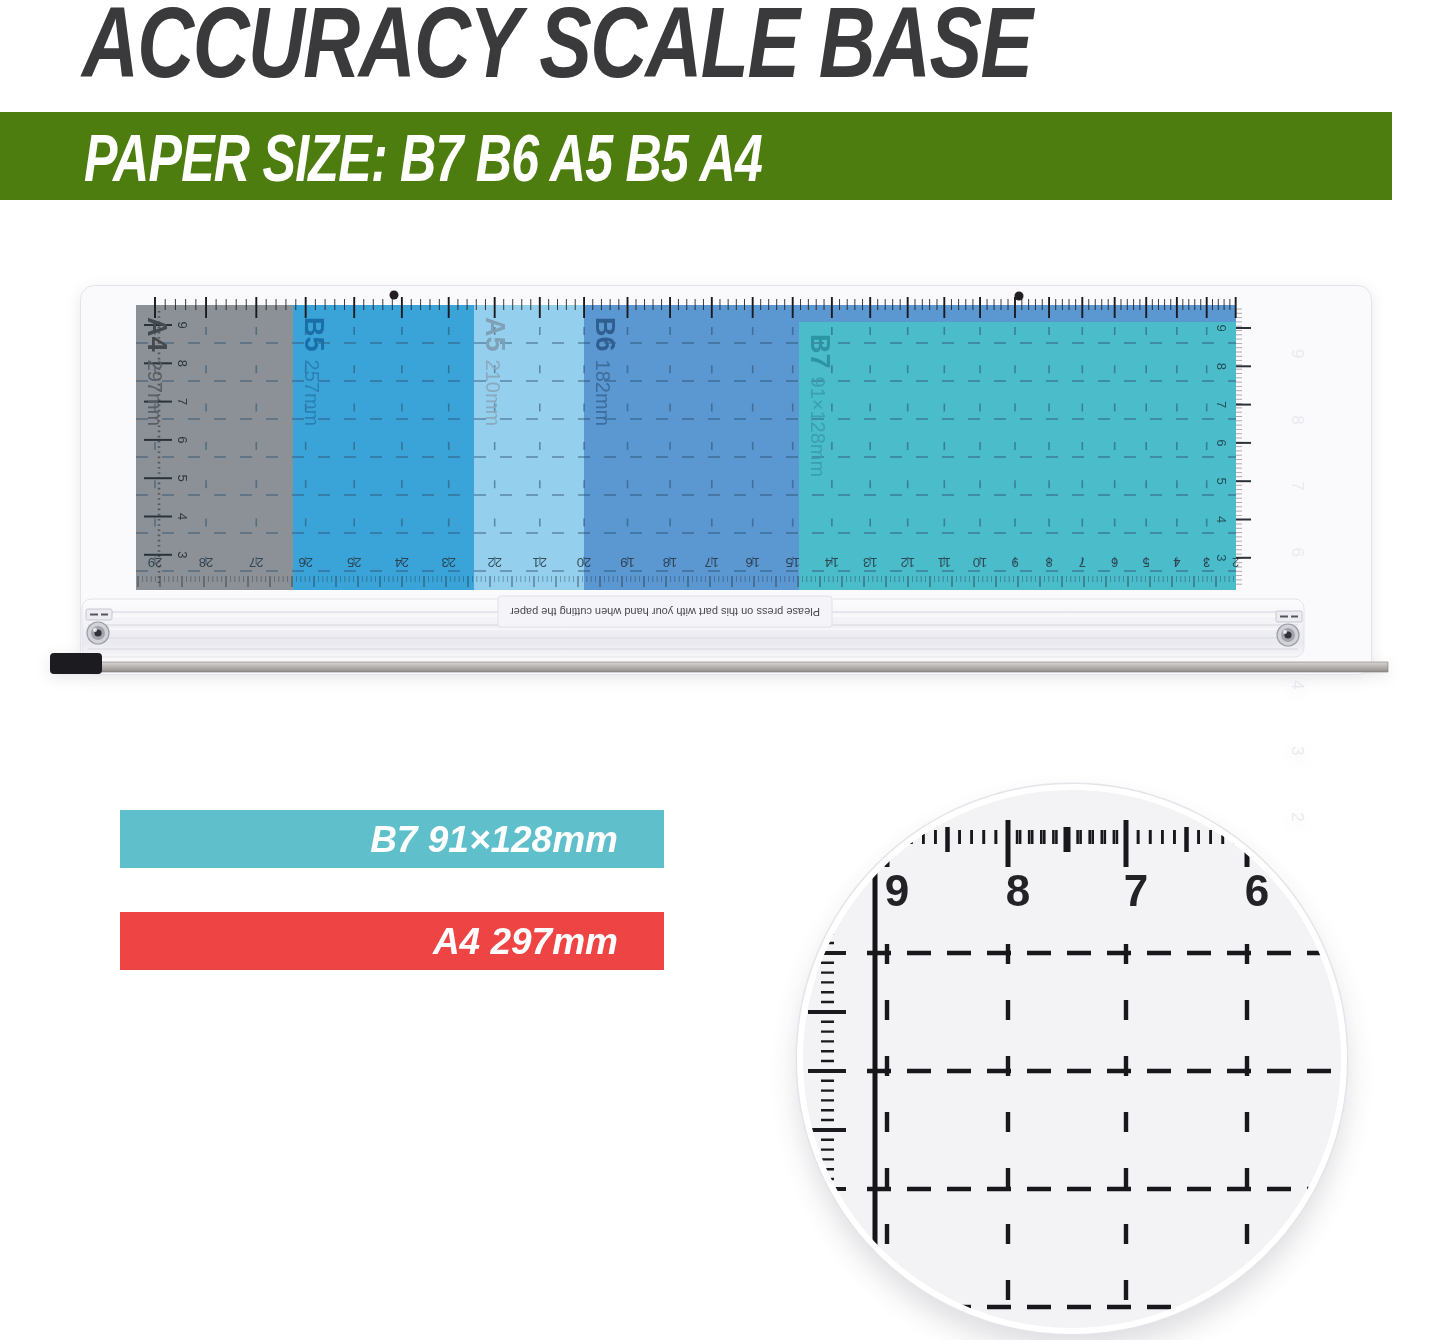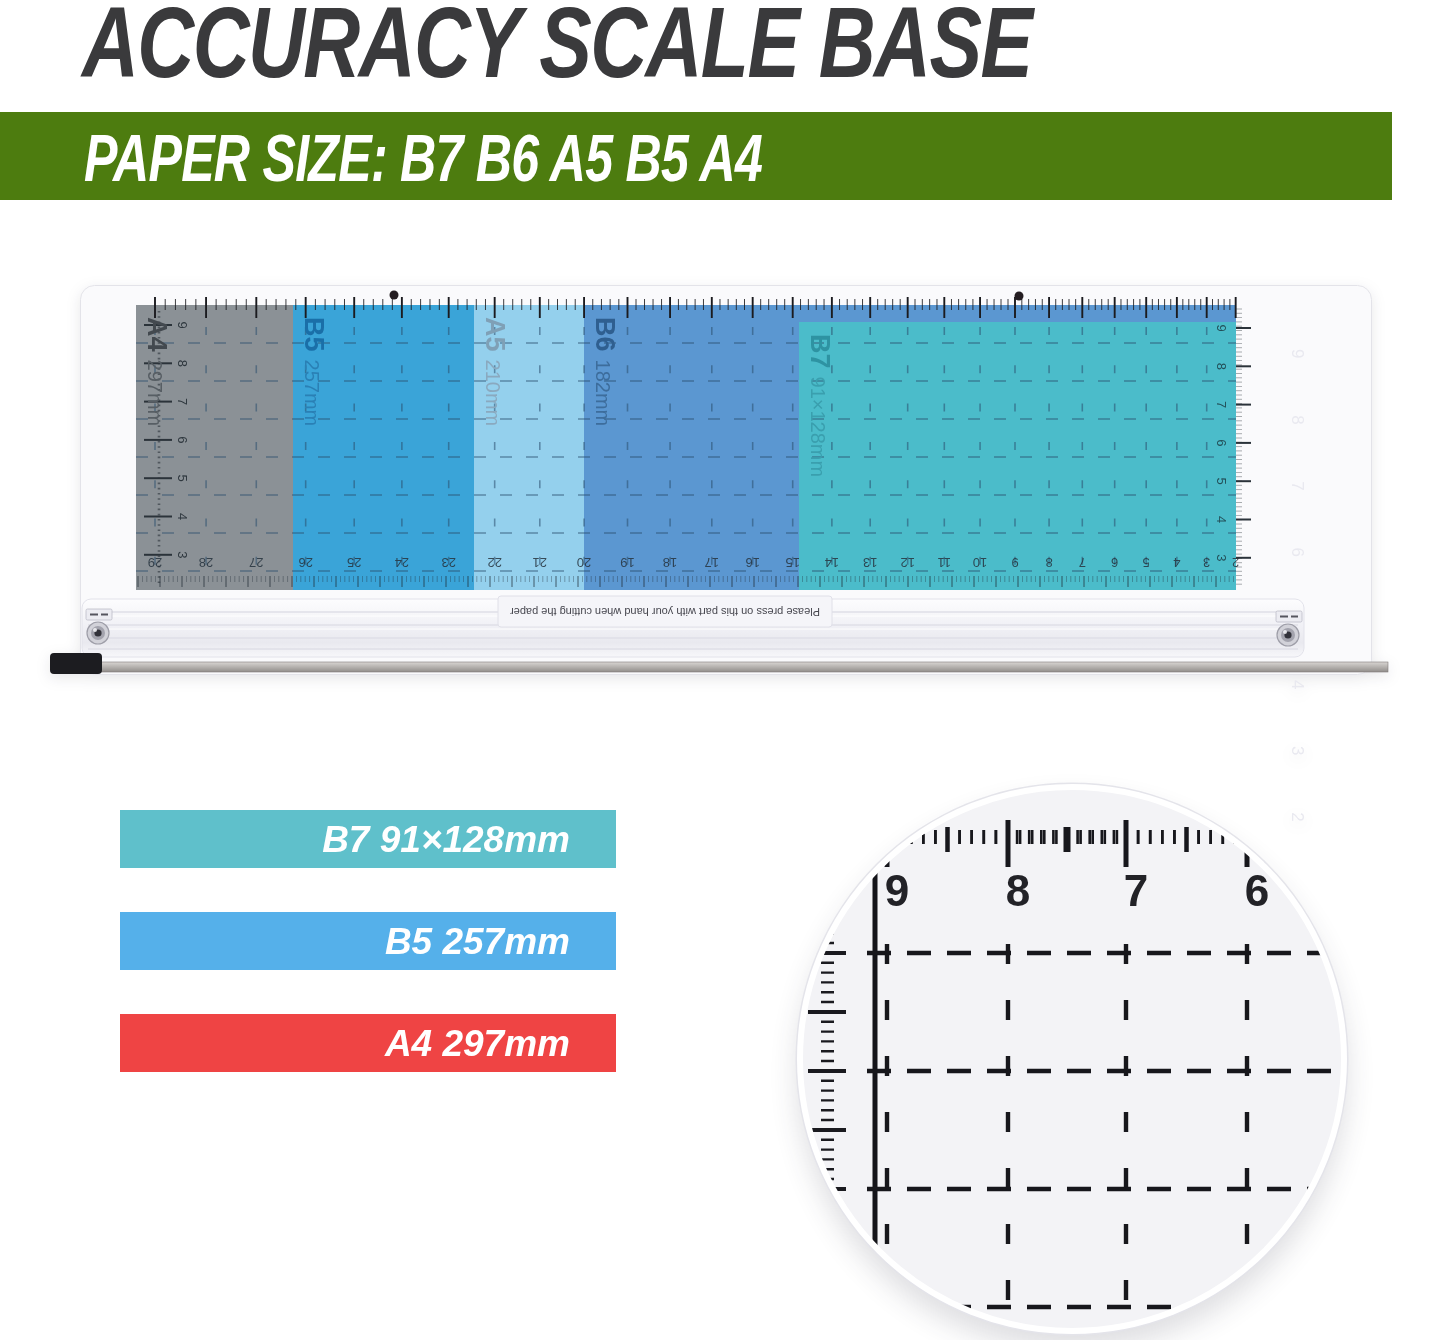--- a/index.html
+++ b/index.html
@@ -21,21 +21,21 @@
     font-size:66px;font-weight:bold;font-style:italic;letter-spacing:-1px;
     transform:scaleX(0.76);transform-origin:left top;white-space:nowrap;
   }
 
   
   #trimmer-svg{position:absolute;left:80px;top:285px;overflow:visible;
     filter:drop-shadow(0 4px 7px rgba(20,20,40,0.10));}
 
   
   #legend{position:absolute;left:120px;top:810px;width:496px;}
-  .legend-bar{width:496px;height:58px;margin-bottom:44px;position:relative;}
+  .legend-bar{width:544px;height:58px;margin-bottom:44px;position:relative;}
   .legend-bar .lbl{
     position:absolute;right:46px;top:0;height:58px;line-height:60px;
     color:#ffffff;font-size:37px;font-weight:bold;font-style:italic;
     white-space:nowrap;
   }
 
   
   #detail-circle{
     position:absolute;left:797px;top:784px;width:550px;height:550px;
     box-sizing:border-box;border:6px solid #ffffff;border-radius:50%;
@@ -681,23 +681,20 @@
         </g>
       </g>
       <rect x="-24" y="377" width="1332" height="10" fill="url(#railGrad)" stroke="#7f7b78" stroke-width="0.6"></rect>
       <rect x="-30" y="368" width="52" height="21" rx="4" fill="#1c1c20"></rect>
     </svg>
 
   <div id="legend">
       <div class="legend-bar" style="background: rgb(95, 192, 203);">
         <div class="lbl">B7 91×128mm</div>
       </div>
-      <div class="legend-bar" style="background: rgb(85, 176, 234);">
-        <div class="lbl">B5 257mm</div>
-      </div>
       <div class="legend-bar" style="background: #ef4444;">
         <div class="lbl">A4 297mm</div>
       </div>
     </div>
 
   <div id="detail-circle">
     <svg id="detail-svg" width="538" height="538" viewBox="0 0 538 538">
         <g stroke="#17171c">
           <line x1="84" y1="30" x2="84" y2="77" stroke-width="5"></line>
           <line x1="205" y1="30" x2="205" y2="77" stroke-width="5"></line>

